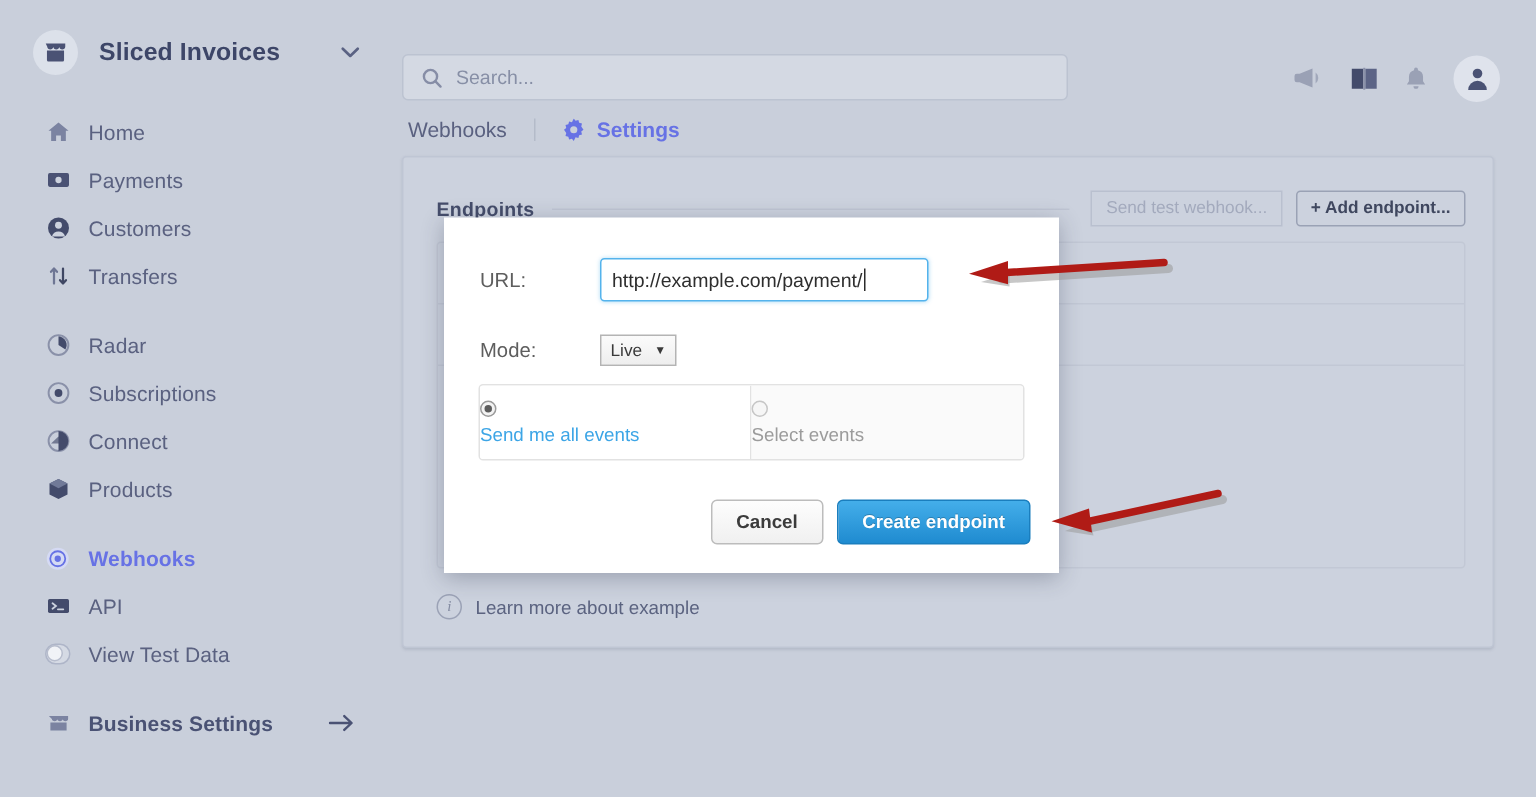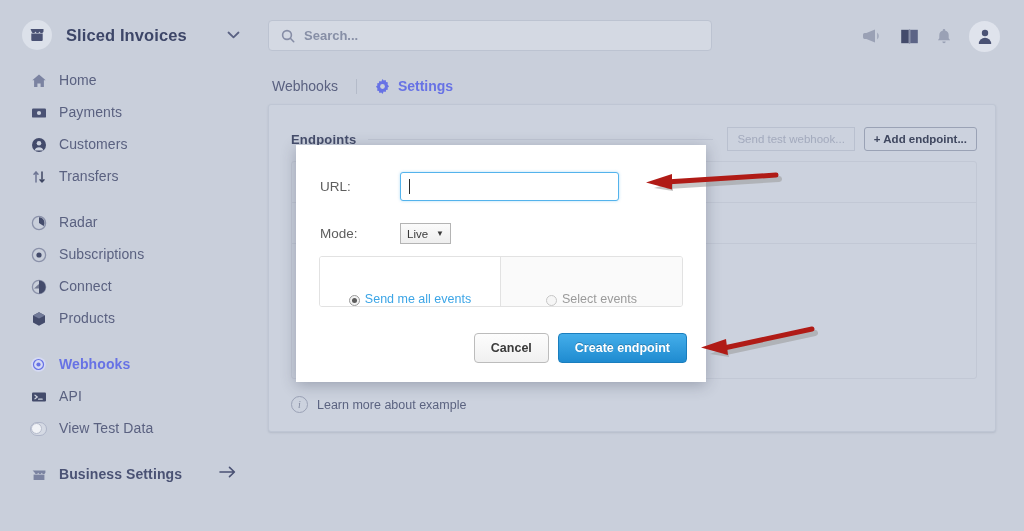--- a/index.html
+++ b/index.html
@@ -47,21 +47,21 @@
   }
   .brand-caret {
     margin-right: 22px;
     color: #5a6283;
     display: flex; align-items: center;
   }
 
   .nav { padding-top: 2px; }
   .nav-group { padding-bottom: 14px; }
   .nav-item {
-    display: flex; align-items: flex-start;
+    display: flex; align-items: center;
     height: 32px;
     padding-left: 30px;
     gap: 12px;
     cursor: default;
   }
   .nav-icon {
     width: 17px; height: 17px;
     flex: 0 0 auto;
     display: flex; align-items: center; justify-content: center;
     color: #7b83a1;
@@ -95,22 +95,22 @@
     position: absolute; left: 0px; top: 0px;
     width: 9px; height: 9px;
     border-radius: 50%;
     background: #f1f3f7;
     border: 0.5px solid #b7bdcd;
   }
 
   
   .topbar {
     position: absolute;
-    left: 262px; top: 0;
-    right: 0; height: 70px; font-weight: bold;
+    left: 262px; top: 16px;
+    right: 0; height: 70px;
   }
   .search-box {
     position: absolute;
     left: 6px; top: 20px;
     width: 444px; height: 31px;
     background: #d4d9e3;
     border: 1px solid #bcc3d1;
     border-radius: 4px;
     display: flex; align-items: center;
     padding-left: 12px;
@@ -310,22 +310,22 @@
     left: 23px; top: 111px;
     width: 364px; height: 51px;
     border: 1px solid #e2e2e2;
     border-radius: 3px;
     display: flex;
     box-sizing: border-box;
     overflow: hidden;
   }
   .seg {
     flex: 1 1 50%;
-    display: flex; flex-direction: row;
-    align-items: flex-end; justify-content: center;
+    display: flex; flex-direction: column;
+    align-items: flex-start; justify-content: center;
     gap: 5px;
     box-sizing: border-box;
   }
   .seg.left { background: #fff; border-right: 1px solid #e2e2e2; }
   .seg.right { background: #fafafa; }
   .seg-label { font-size: 12.5px; color: #3ca5e6; }
   .seg.right .seg-label { color: #9b9b9b; }
   .radio {
     width: 11px; height: 11px;
     border-radius: 50%;
@@ -598,20 +598,21 @@
       <span class="info-icon">i</span>
       <span class="footer-link">Learn more about example</span>
     </div>
   </div>
 
   <div class="modal">
 
     <div class="field-row" style="margin-top:27px;">
       <span class="field-label">URL:</span>
       <span class="url-input">
+        <span>http://example.com/payment/</span>
           <span class="caret"></span>
       </span>
     </div>
 
     <div class="field-row" style="margin-top:22px;">
       <span class="field-label">Mode:</span>
       <span class="mode-select">
         <span>Live</span>
         <span class="sel-caret">▼</span>
       </span>

